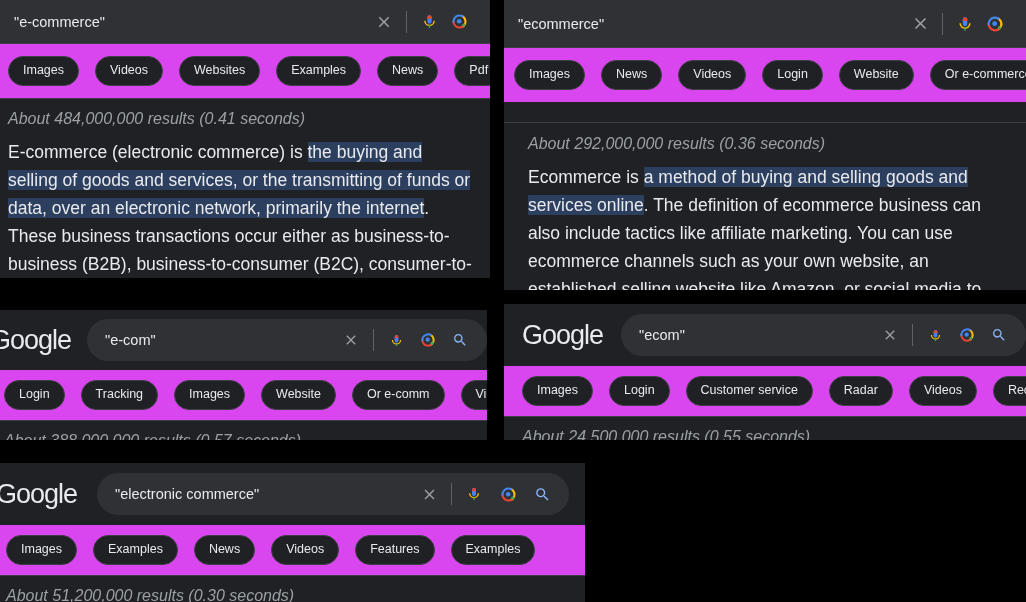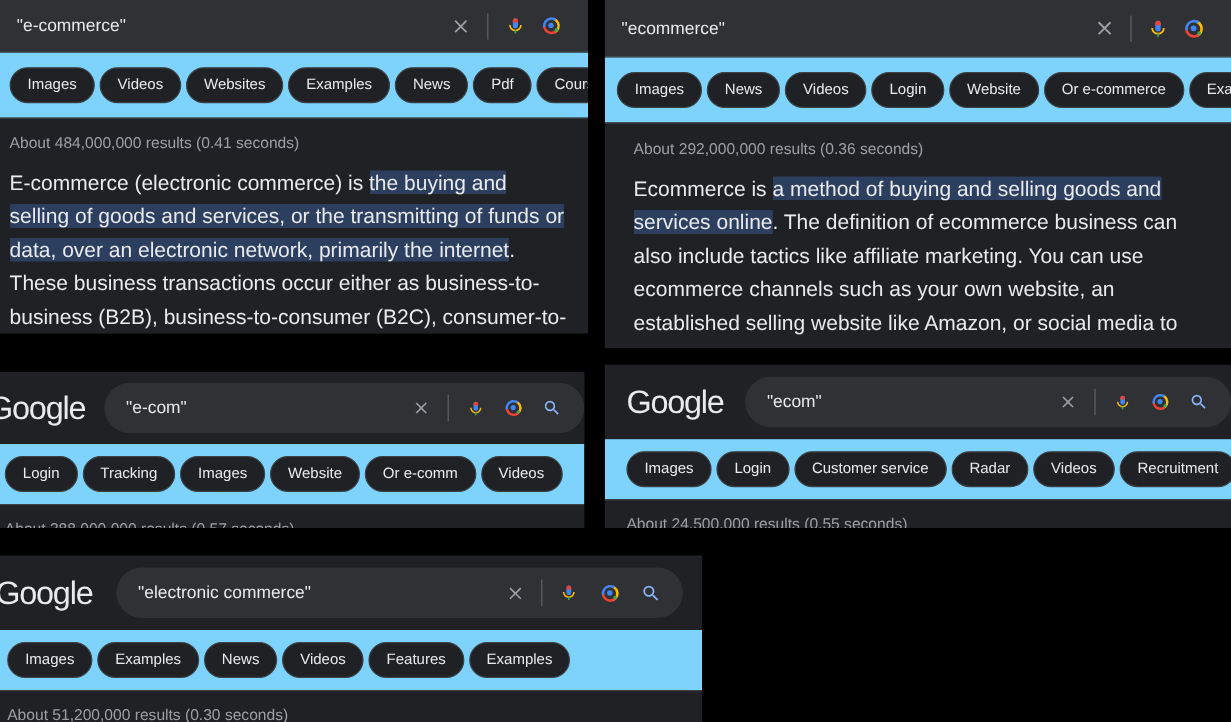--- a/index.html
+++ b/index.html
@@ -76,22 +76,22 @@
     height: 22px;
     background: #5f6368;
     margin: 0 9px;
     flex: 0 0 auto;
   }
 
   
   .chips {
     display: flex;
     align-items: center;
-    gap: 4px;
-    background: #7dd3fc;
+    gap: 16px;
+    background: #d946ef;
     white-space: nowrap;
     overflow: hidden;
   }
   .chip {
     border: 1px solid #3c4043;
     border-radius: 16px;
     color: #e8eaed;
     font-size: 12.5px;
     padding: 0 14px;
     height: 28px;
@@ -100,21 +100,22 @@
     flex: 0 0 auto;
     white-space: nowrap;
   }
   .chips-sep {
     border-top: 1px solid #3c4043;
   }
 
   
   .resultcount {
     color: #9aa0a6;
-    font-size: 13px;
+    font-size: 16px;
+    font-style: italic;
   }
   .answer {
     color: #e8eaed;
     font-size: 17.5px;
     line-height: 28px;
   }
   .answer .hl {
     background: #2d3f5e;
     color: #e8eaed;
     border-radius: 1px;
@@ -247,21 +248,21 @@
   </div>
   <div class="chips chips-sep">
     <span class="chip">Images</span>
     <span class="chip">News</span>
     <span class="chip">Videos</span>
     <span class="chip">Login</span>
     <span class="chip">Website</span>
     <span class="chip">Or e-commerce</span>
     <span class="chip">Examples</span>
   </div>
-  <div class="res" style="border-top:1px solid #3c4043;">
+  <div class="res" style="border-top:1px solid #3c4043;margin-top:20px;">
     <span class="resultcount">About 292,000,000 results (0.36 seconds)</span>
   </div>
   <div class="answer">
     <span>Ecommerce is </span><span class="hl">a method of buying and selling goods and services online</span><span>. The definition of ecommerce business can also include tactics like affiliate marketing. You can use ecommerce channels such as your own website, an established selling website like Amazon, or social media to drive online sales.</span>
   </div>
 </div>
 
 <div class="panel" id="p-ml">
   <div class="searchrow">
     <span class="glogo" style="margin-left:-10px;">Google</span>

